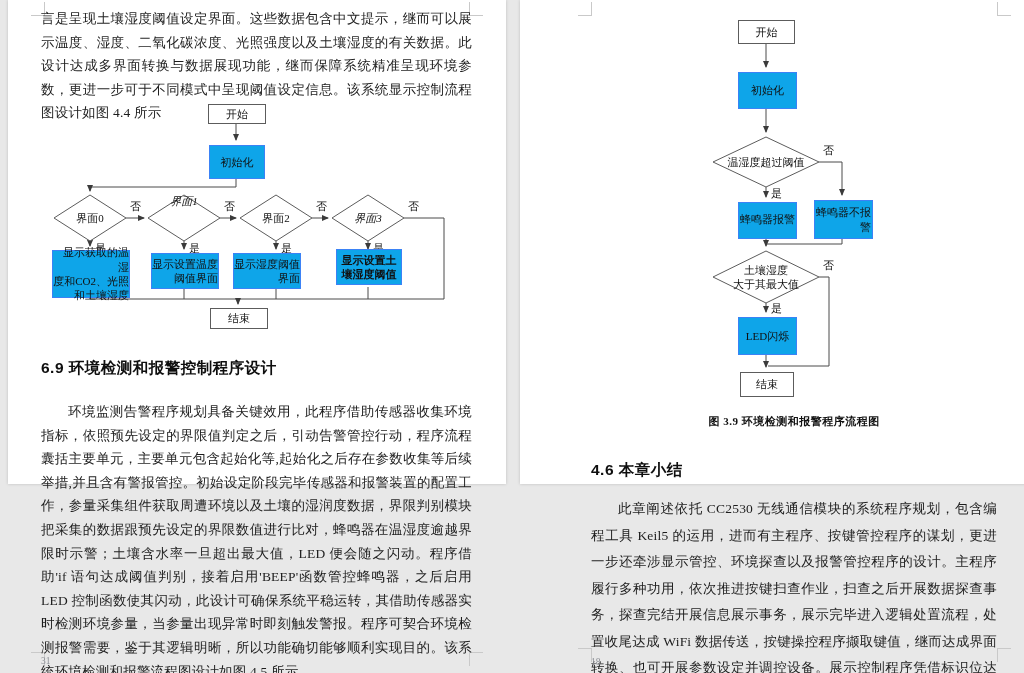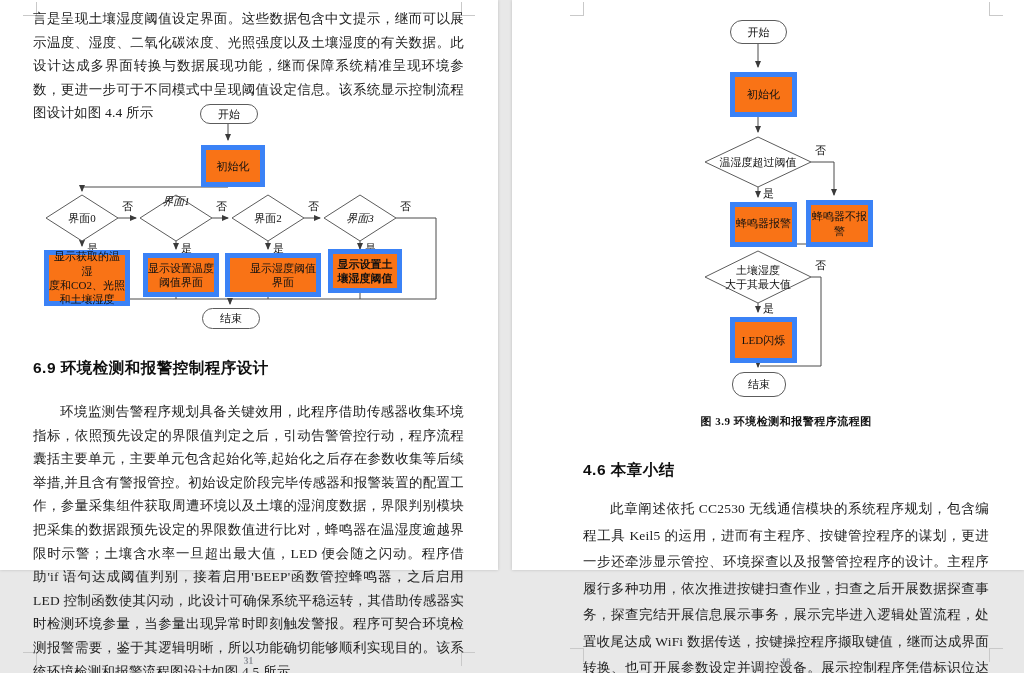--- a/index.html
+++ b/index.html
@@ -1,46 +1,46 @@
 <!DOCTYPE html>
 <html><head>
 <meta charset="utf-8">
 <style>
   html,body{margin:0;padding:0;}
   body{
     width:1024px;height:673px;position:relative;overflow:hidden;
     background:#e8e8e8;
     font-family:"Liberation Serif","DejaVu Serif",serif;
   }
-  .page{position:absolute;top:0;height:570px;background:#ffffff;box-shadow:0 0 3px rgba(0,0,0,.18);}
+  .page{position:absolute;top:0;height:484px;background:#ffffff;box-shadow:0 0 3px rgba(0,0,0,.18);margin-left:8px;}
   #page-left{left:0;width:498px;}
   #page-right{left:512px;width:512px;}
 
   .bodytext{
     position:absolute;font-size:13.5px;line-height:23.6px;color:#1d1d1d;
     text-align:justify;letter-spacing:.2px;
   }
   #page-right .bodytext{line-height:26.5px;}
   .indent{text-indent:2em;}
   .heading{
     position:absolute;font-family:"Liberation Sans","DejaVu Sans",sans-serif;
     font-weight:bold;font-size:15.5px;color:#0e0e0e;letter-spacing:.5px;
   }
   .caption{position:absolute;font-weight:bold;font-size:11px;color:#111;text-align:center;letter-spacing:.5px;}
-  .pagenum{position:absolute;font-size:9.5px;color:#8d9097;text-align:center;font-weight:bold;}
+  .pagenum{position:absolute;font-size:9.5px;color:#8d9097;}
 
   
   .fc{position:absolute;}
   .fc svg{position:absolute;left:0;top:0;display:block;}
   .node{
     position:absolute;font-size:11px;line-height:1.3;color:#111;text-align:center;
     white-space:pre-line;display:flex;align-items:center;justify-content:center;
   }
-  .rect{border:5px solid #3b82f6;background:#f97316;}
-  .stadium{border:1px solid #5c5c5c;border-radius:12px;background:#fff;}
+  .rect{border:1px solid #3b82f6;background:#0ea5e9;text-align:right;}
+  .stadium{border:1px solid #5c5c5c;border-radius:0;background:#fff;}
   .yn{position:absolute;font-size:11px;color:#111;line-height:1;}
 
   
   .cm{position:absolute;width:13px;height:13px;}
   .cm.tl{border-right:1px solid #c9c9c9;border-bottom:1px solid #c9c9c9;}
   .cm.tr{border-left:1px solid #c9c9c9;border-bottom:1px solid #c9c9c9;}
   .cm.bl{border-right:1px solid #c9c9c9;border-top:1px solid #c9c9c9;}
   .cm.br{border-left:1px solid #c9c9c9;border-top:1px solid #c9c9c9;}
 </style>
 </head>
@@ -103,21 +103,21 @@
     <span class="yn" style="left:59px;top:141px;">是</span>
     <span class="yn" style="left:153px;top:141px;">是</span>
     <span class="yn" style="left:245px;top:141px;">是</span>
     <span class="yn" style="left:337px;top:141px;">是</span>
 
     <div class="node rect" style="left:16px;top:148px;width:76px;height:46px;">显示获取的温湿
 度和CO2、光照
 和土壤湿度</div>
     <div class="node rect" style="left:115px;top:151px;width:66px;height:34px;">显示设置温度
 阈值界面</div>
-    <div class="node rect" style="left:197px;top:151px;width:66px;height:34px;padding-left:20px;">显示湿度阈值
+    <div class="node rect" style="left:197px;top:151px;width:66px;height:34px;">显示湿度阈值
 界面</div>
     <div class="node rect" style="left:300px;top:147px;width:64px;height:34px;font-weight:bold;">显示设置土
 壤湿度阈值</div>
 
     <div class="node stadium" style="left:174px;top:206px;width:56px;height:19px;">结束</div>
   </div>
 
 
   <div class="heading" style="left:33px;top:358px;">6.9  环境检测和报警控制程序设计</div>
 

